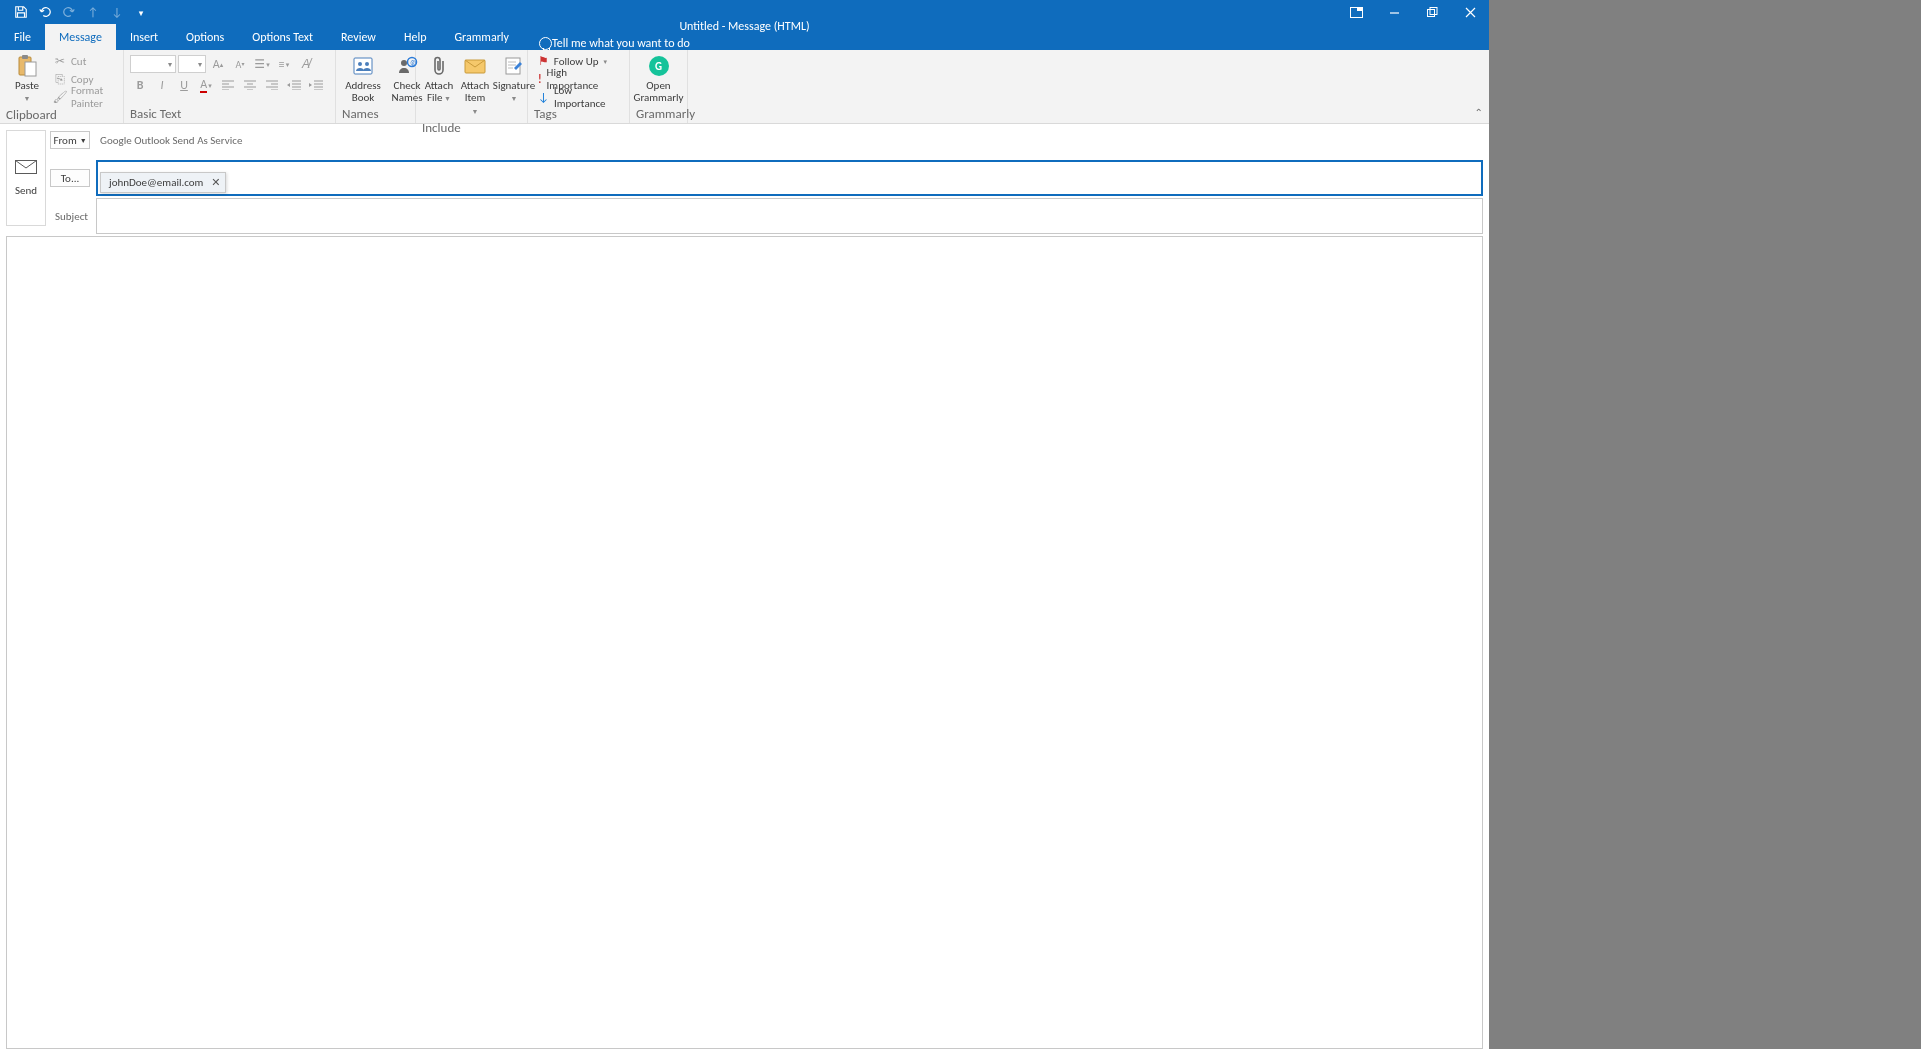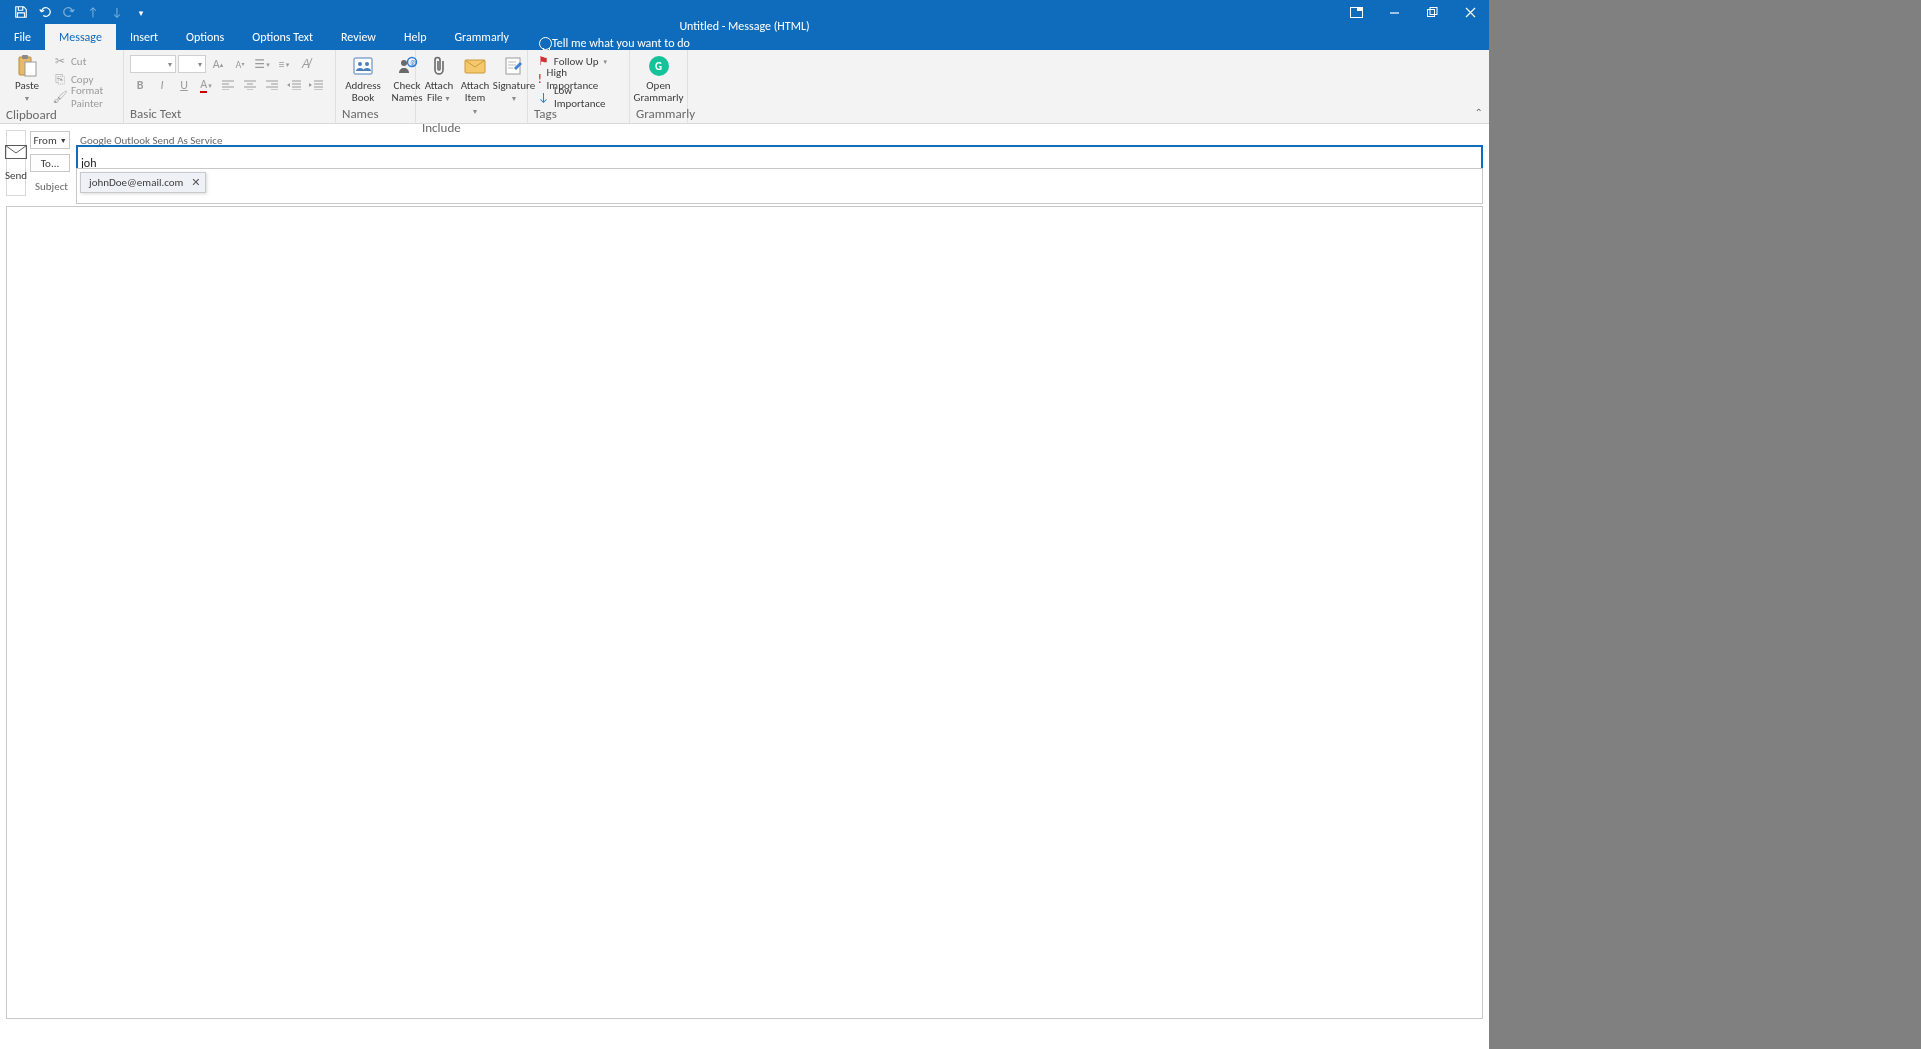--- a/index.html
+++ b/index.html
@@ -53,25 +53,25 @@
 .tag-row { display:flex; align-items:center; gap:5px; height:18px; font-size:11px; color:#3c3c3c; padding:0 4px;}
 .tag-flag { color:#c33; font-size:12px;}
 .tag-high { color:#c33; font-weight:bold;}
 .tag-low { color:#1279d8; font-size:12px;}
 
 
 .gram-ic { width:20px; height:20px; border-radius:50%; background:#15c39a; color:#fff; display:flex; align-items:center; justify-content:center; font-size:11px; font-weight:600;}
 
 
 .compose { padding:6px 6px 4px 6px; display:flex; gap:4px; }
-.send-col { display:flex; flex-direction:column; align-items:center; justify-content:center; border:1px solid #d9d9d9; width:20px; padding:8px 0; gap:6px; }
+.send-col { display:flex; flex-direction:column; align-items:center; justify-content:center; border:1px solid #d9d9d9; width:40px; padding:8px 0; gap:6px; }
 .send-ic { font-size:15px; color:#0f6cbd; }
 .send-txt { font-size:11px; color:#3c3c3c; }
 
-.fields-col { flex:1; display:flex; flex-direction:column; gap:3px; }
+.fields-col { flex:1; display:flex; flex-direction:column; gap:18px; }
 .field-row { display:flex; align-items:center; gap:6px; height:20px; }
 .field-btn { width:40px; height:18px; border:1px solid #c8c8c8; background:#fdfdfd; font-size:11px; color:#3c3c3c; display:flex; align-items:center; justify-content:center; gap:3px;}
 .field-btn .caret{font-size:7px;}
 .field-label { width:40px; font-size:11px; color:#6a6a6a; text-align:right; padding-right:2px;}
 .field-text { flex:1; font-size:11px; color:#6a6a6a; padding-left:4px; }
 .field-input { flex:1; height:36px; border:1px solid #c8c8c8; font-size:12px; padding:0 4px; color:#222; }
 .field-input.active { border:1px solid #0f6cbd; box-shadow:0 0 0 1px #0f6cbd inset;}
 
 .suggest { position:absolute; background:#eef2f6; border:1px solid #c8c8c8; font-size:11px; color:#3c3c3c; padding:3px 22px 3px 8px; box-shadow:1px 1px 3px rgba(0,0,0,.15);}
 .suggest .x { position:absolute; right:5px; top:3px; font-size:11px; color:#555;}

